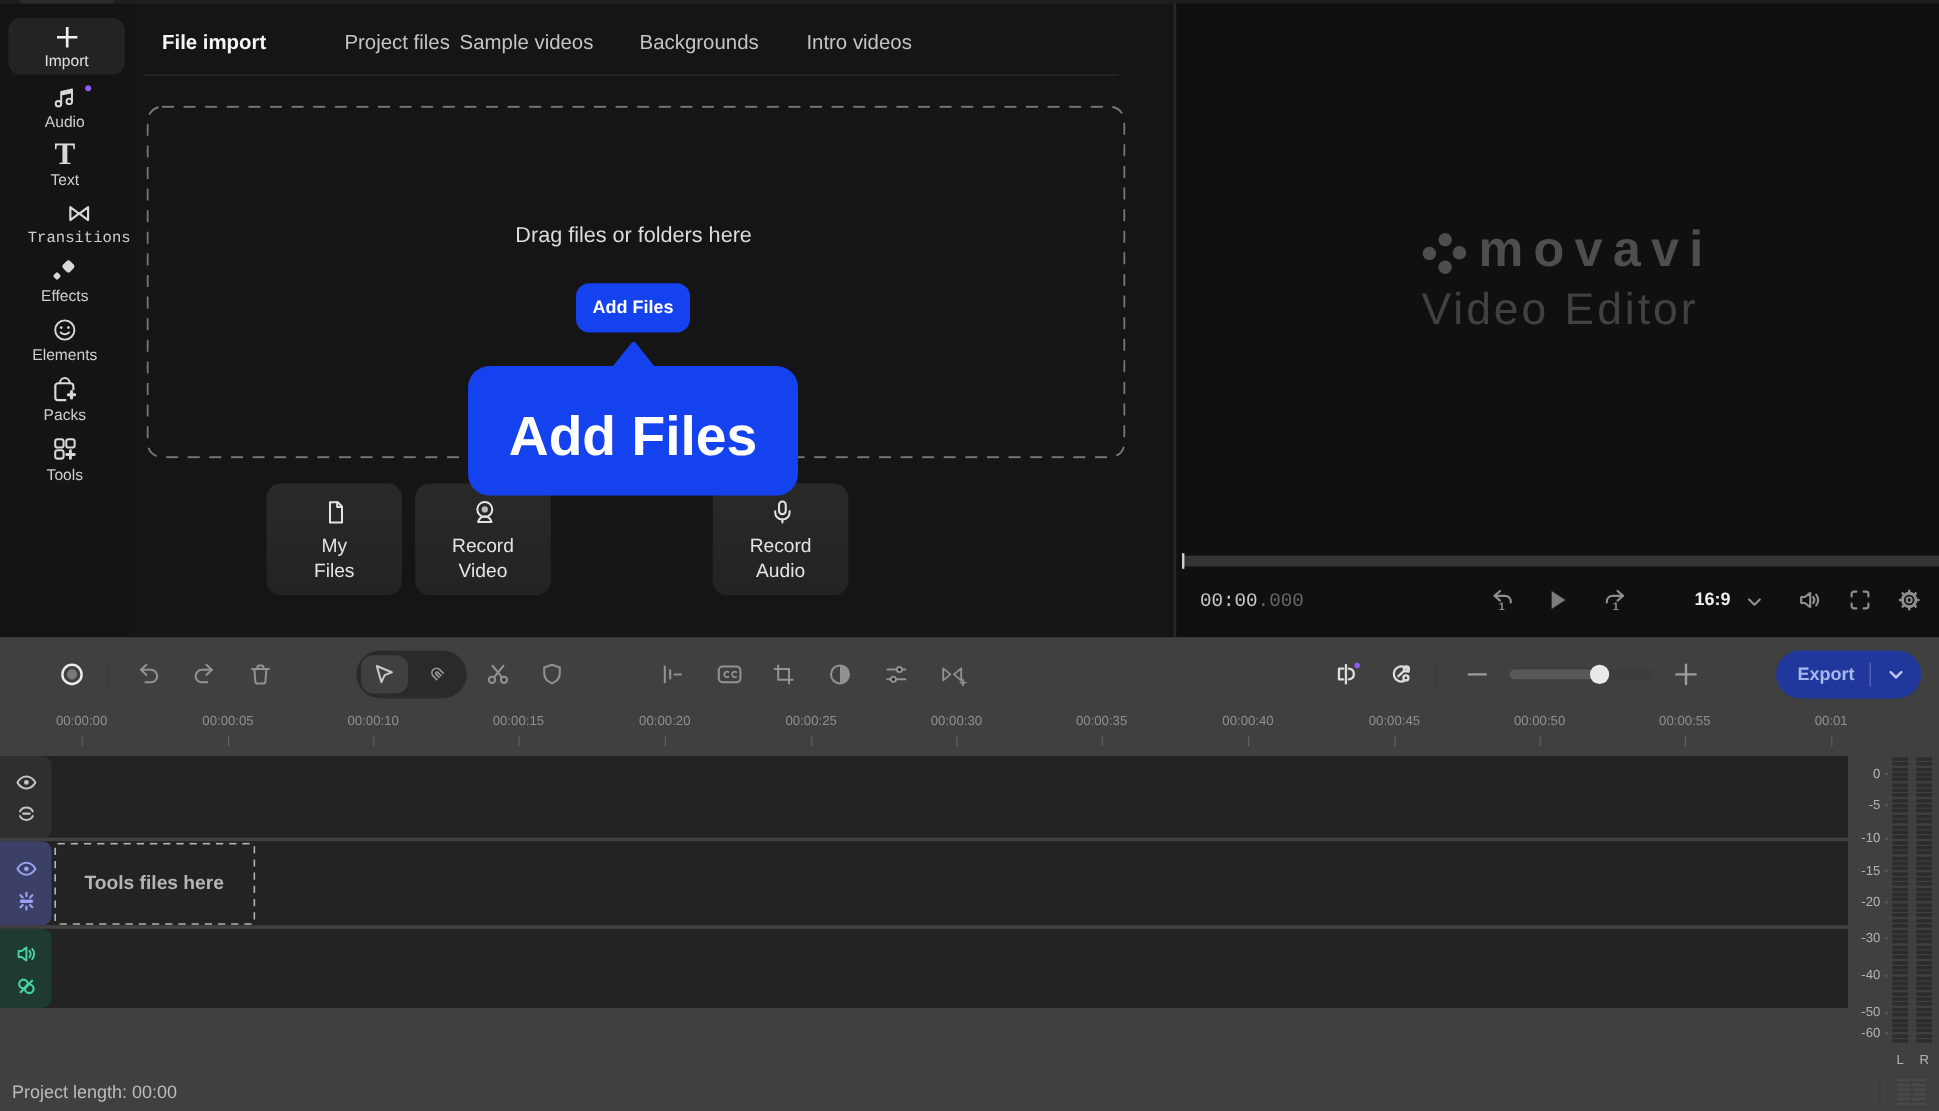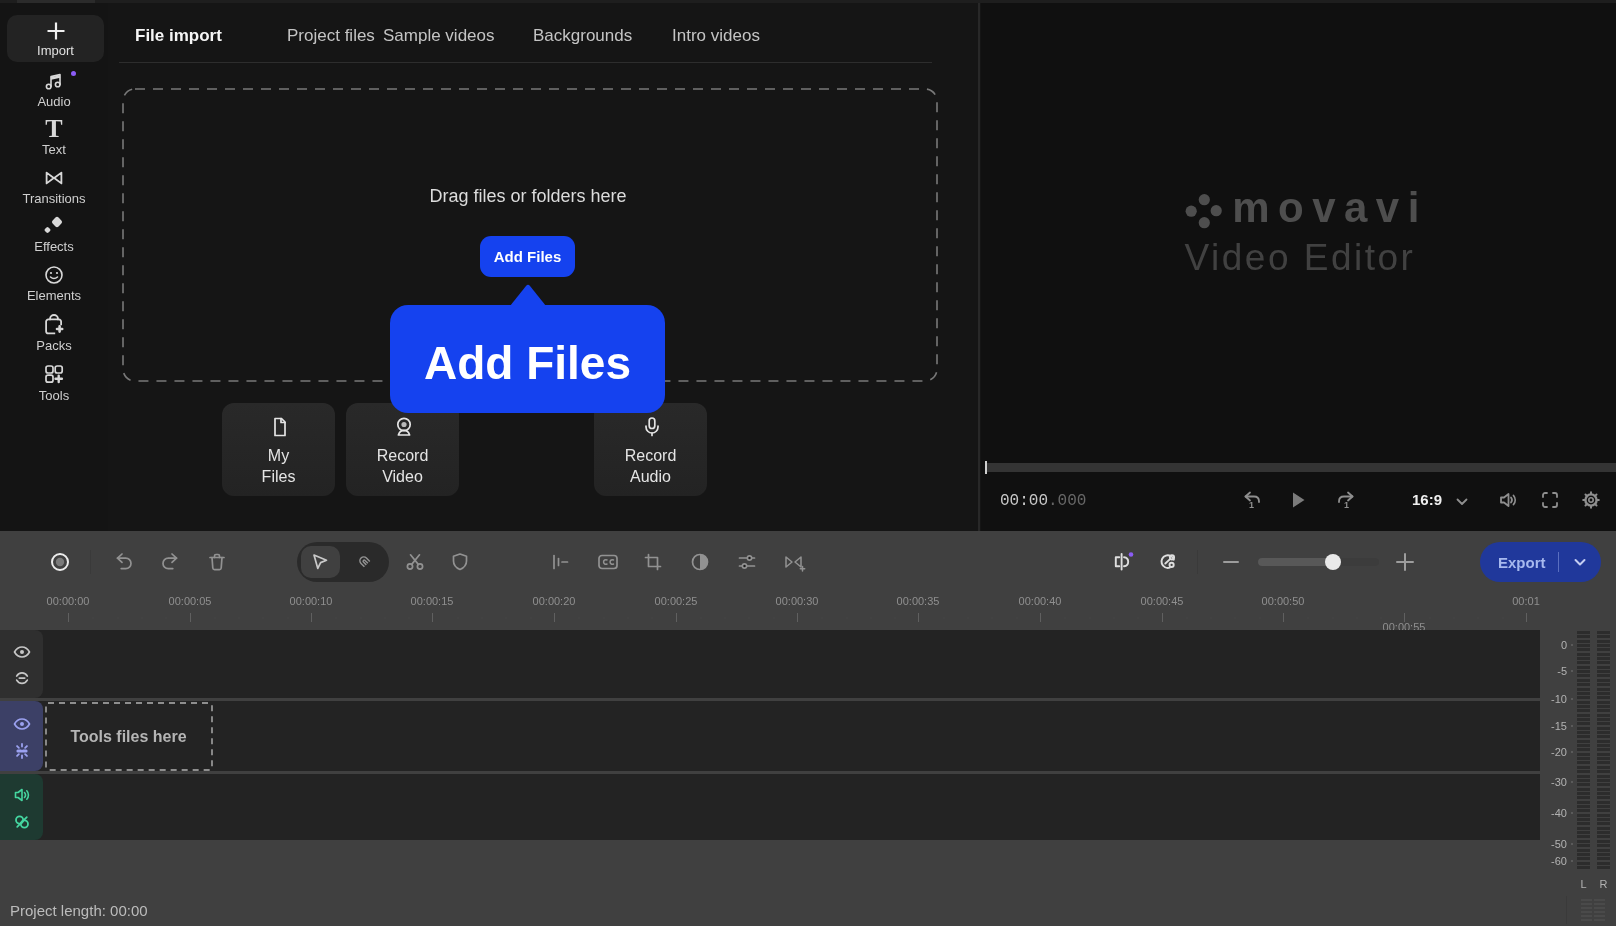--- a/index.html
+++ b/index.html
@@ -74,21 +74,21 @@
           <circle cx="15.7" cy="14.5" r="2.3" fill="none" stroke="#d8d8d8" stroke-width="1.6" stroke-linecap="round" stroke-linejoin="round"></circle>
         </svg>
         <div>Audio</div>
       </div>
   <div class="abs sideitem" style="left:0;top:118px;">
         <svg width="22" height="22" viewBox="0 0 22 22">
           <text x="11" y="18.5" text-anchor="middle" font-family="Liberation Serif" font-weight="bold" font-size="26" fill="#d8d8d8">T</text>
         </svg>
         <div>Text</div>
       </div>
-  <div class="abs sideitem" style="left:0;top:167px;">
+  <div class="abs sideitem" style="left:12px;top:167px;font-family:Liberation Mono, monospace;">
         <svg width="24" height="22" viewBox="0 0 24 22">
           <path d="M11.8 11 L4.6 5.6 V16.4 Z M12.2 11 L19.4 5.6 V16.4 Z" fill="none" stroke="#d8d8d8" stroke-width="1.8" stroke-linejoin="round"></path>
         </svg>
         <div>Transitions</div>
       </div>
   <div class="abs sideitem" style="left:0;top:215px;">
         <svg width="22" height="22" viewBox="0 0 22 22">
           <rect x="9.8" y="2.8" width="8.4" height="8.4" rx="2.2" transform="rotate(45 14 7)" fill="#d8d8d8"></rect>
           <rect x="2" y="12.5" width="5" height="5" rx="1.4" transform="rotate(45 4.5 15)" fill="#d8d8d8"></rect>
         </svg>
@@ -312,21 +312,21 @@
     <div class="abs rlabel" style="left:190px;">00:00:05</div>
     <div class="abs rlabel" style="left:311px;">00:00:10</div>
     <div class="abs rlabel" style="left:432px;">00:00:15</div>
     <div class="abs rlabel" style="left:554px;">00:00:20</div>
     <div class="abs rlabel" style="left:676px;">00:00:25</div>
     <div class="abs rlabel" style="left:797px;">00:00:30</div>
     <div class="abs rlabel" style="left:918px;">00:00:35</div>
     <div class="abs rlabel" style="left:1040px;">00:00:40</div>
     <div class="abs rlabel" style="left:1162px;">00:00:45</div>
     <div class="abs rlabel" style="left:1283px;">00:00:50</div>
-    <div class="abs rlabel" style="left:1404px;margin-top:26px;">00:00:55</div>
+    <div class="abs rlabel" style="left:1404px;">00:00:55</div>
     <div class="abs rlabel" style="left:1526px;">00:01</div>
     <div class="abs majtick" style="left:68px;"></div>
     <div class="abs mintick" style="left:92px;"></div>
     <div class="abs mintick" style="left:117px;"></div>
     <div class="abs mintick" style="left:141px;"></div>
     <div class="abs mintick" style="left:165px;"></div>
     <div class="abs majtick" style="left:190px;"></div>
     <div class="abs mintick" style="left:214px;"></div>
     <div class="abs mintick" style="left:238px;"></div>
     <div class="abs mintick" style="left:262px;"></div>

